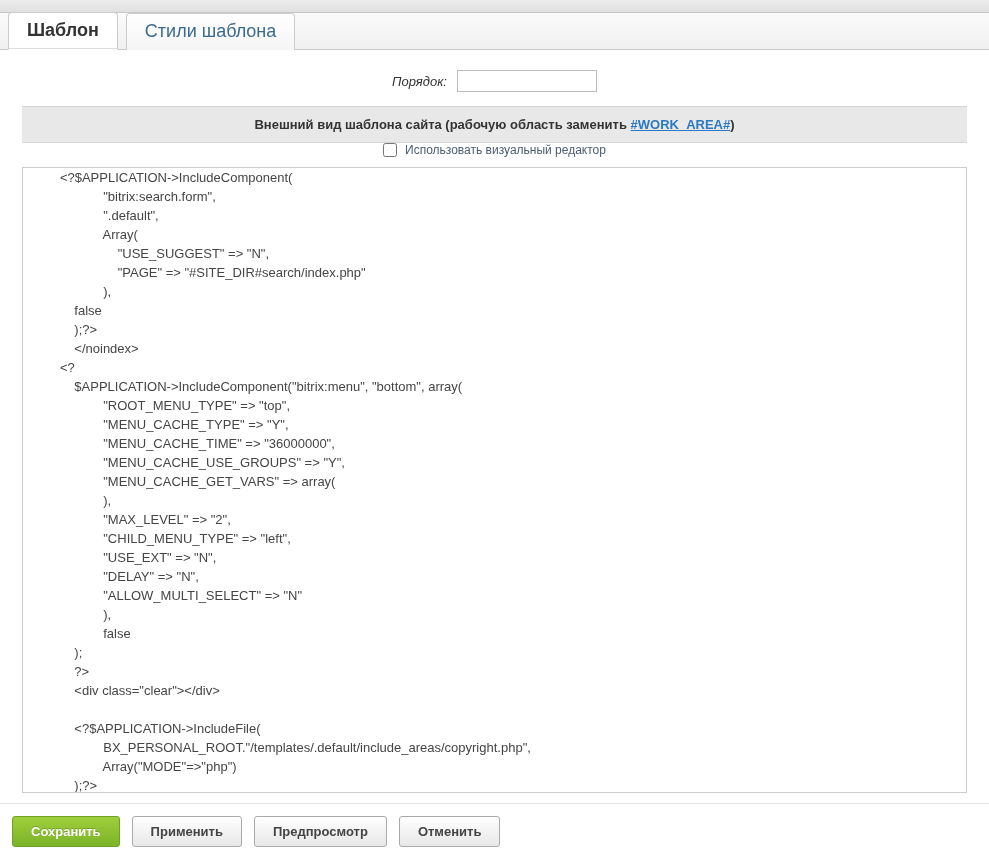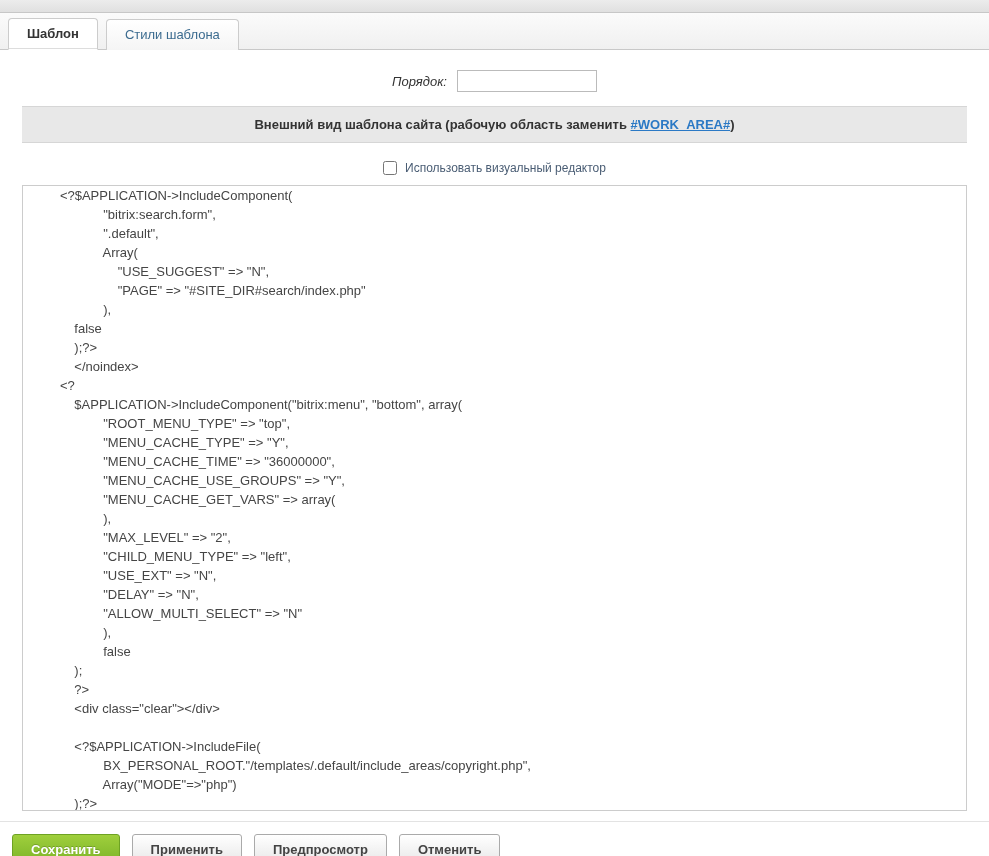--- a/index.html
+++ b/index.html
@@ -27,21 +27,21 @@
     border-bottom: 1px solid #c8c8c8;
   }
 
   .tab {
     padding: 7px 18px 8px;
     border: 1px solid #ccc;
     border-bottom: none;
     border-radius: 4px 4px 0 0;
     background: linear-gradient(#ffffff, #f5f5f5);
     color: #3b6b8f;
-    font-size: 13px;
+    font-size: 18px;
     cursor: pointer;
     position: relative;
     top: 1px;
   }
   .tab.active {
     font-weight: bold;
     color: #333;
     background: #fff;
     border-bottom: 1px solid #fff;
     box-shadow: 0 -1px 0 #ddd inset;
@@ -78,21 +78,21 @@
     color: #2b79c5;
     text-decoration: underline;
     font-weight: bold;
   }
 
   .checkbox-row {
     display: flex;
     align-items: center;
     justify-content: center;
     gap: 8px;
-    padding: 18px 0 10px;
+    padding: 0 0 10px;
     color: #4a5d74;
     font-size: 12px;
   }
   .checkbox-row input { width:14px; height:14px; }
 
   .code-editor {
     margin: 0 22px 10px 22px;
     border: 1px solid #ccc;
     background: #fff;
     height: 626px;

